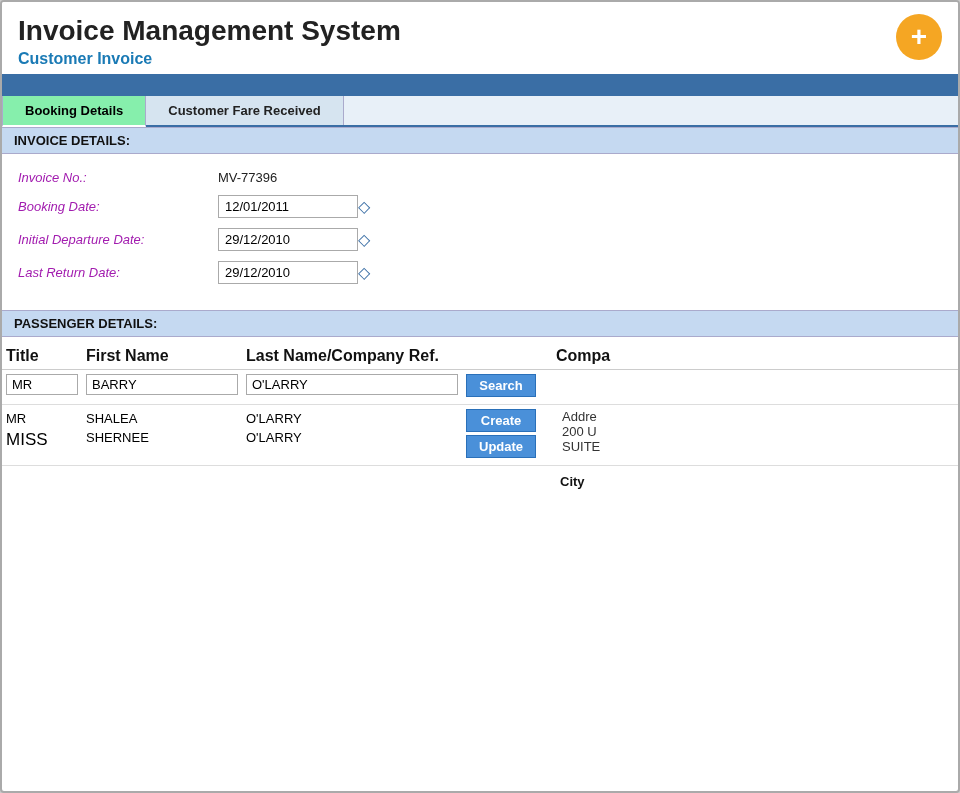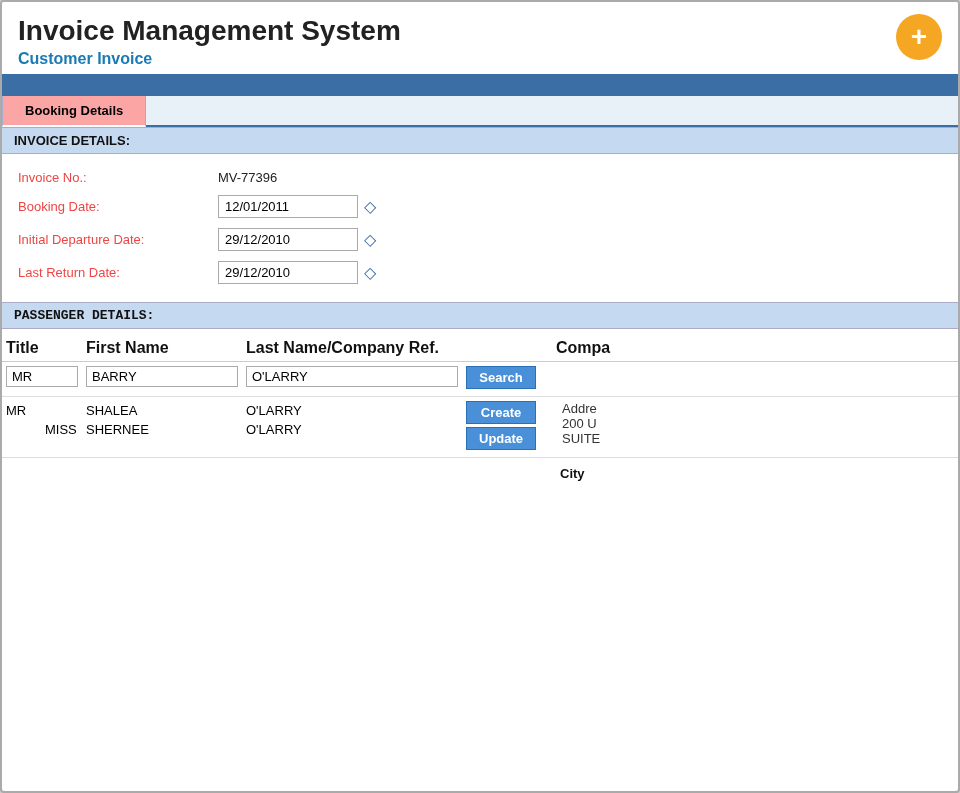--- a/index.html
+++ b/index.html
@@ -69,21 +69,21 @@
     .tab {
       padding: 7px 22px;
       font-weight: bold;
       font-size: 13px;
       cursor: pointer;
       border-right: 1px solid #aac;
       color: #222;
       background: #d6e4f0;
     }
     .tab.active {
-      background: #fca5a5;
+      background: #86efac;
       border-bottom: 2px solid #fff;
       margin-bottom: -2px;
       color: #000;
     }
     .tab:first-child {
       border-left: 1px solid #aac;
     }
     .section-header {
       background: #c5d9f1;
       padding: 5px 12px;
@@ -96,46 +96,46 @@
     .invoice-details {
       padding: 16px 16px 8px 16px;
     }
     .field-row {
       display: flex;
       align-items: center;
       margin-bottom: 10px;
     }
     .field-label {
       width: 200px;
-      color: #ef4444;
-      font-size: 13px;
+      color: #a21caf;
+      font-size: 13px;
+      font-style: italic;
     }
     .field-value {
       font-size: 13px;
       color: #222;
     }
     .field-input-wrapper {
       display: flex;
       align-items: center;
-      gap: 6px;
     }
     .date-input {
       border: 1px solid #aaa;
       padding: 3px 6px;
       font-size: 13px;
       width: 140px;
       background: #fff;
     }
     .date-icon {
       color: #3a6ea5;
       font-size: 16px;
       cursor: pointer;
     }
     .passenger-section {
-      font-family: Liberation Mono, monospace;
+      margin-top: 8px;
     }
     .passenger-table {
       width: 100%;
       border-collapse: collapse;
       margin-top: 4px;
     }
     .passenger-table th {
       text-align: left;
       font-weight: bold;
       font-size: 16px;
@@ -198,20 +198,23 @@
     <div class="header-title">Invoice Management System</div>
     <div class="header-subtitle">Customer Invoice</div>
     <button class="add-button">+</button>
   </div>
 
   <div class="blue-bar"></div>
 
   <div class="tabs-row">
     <div class="tab active">
       <span>Booking Details</span>
+    </div>
+    <div class="tab">
+      <span>Customer Fare Received</span>
     </div>
   </div>
 
   <div class="section-header">INVOICE DETAILS:</div>
 
   <div class="invoice-details">
 
     <div class="field-row">
       <div class="field-label">Invoice No.:</div>
       <div class="field-value">MV-77396</div>
@@ -269,21 +272,21 @@
         <td>
           <button class="btn-blue">Search</button>
         </td>
         <td>
         </td>
       </tr>
 
       <tr class="table-row row-separator">
         <td style="vertical-align:top; padding-top:4px;">
           <div style="font-size:13px; padding: 2px 0;">MR</div>
-          <div style="font-size:13px; padding: 2px 0; margin-left: 39px;">MISS</div>
+          <div style="font-size:17px; padding: 2px 0;">MISS</div>
         </td>
         <td style="vertical-align:top; padding-top:4px;">
           <div style="font-size:13px; padding: 2px 0;">SHALEA</div>
           <div style="font-size:13px; padding: 2px 0;">SHERNEE</div>
         </td>
         <td style="vertical-align:top; padding-top:4px;">
           <div style="font-size:13px; padding: 2px 0;">O'LARRY</div>
           <div style="font-size:13px; padding: 2px 0;">O'LARRY</div>
         </td>
         <td style="vertical-align:top; padding-top:4px;">

